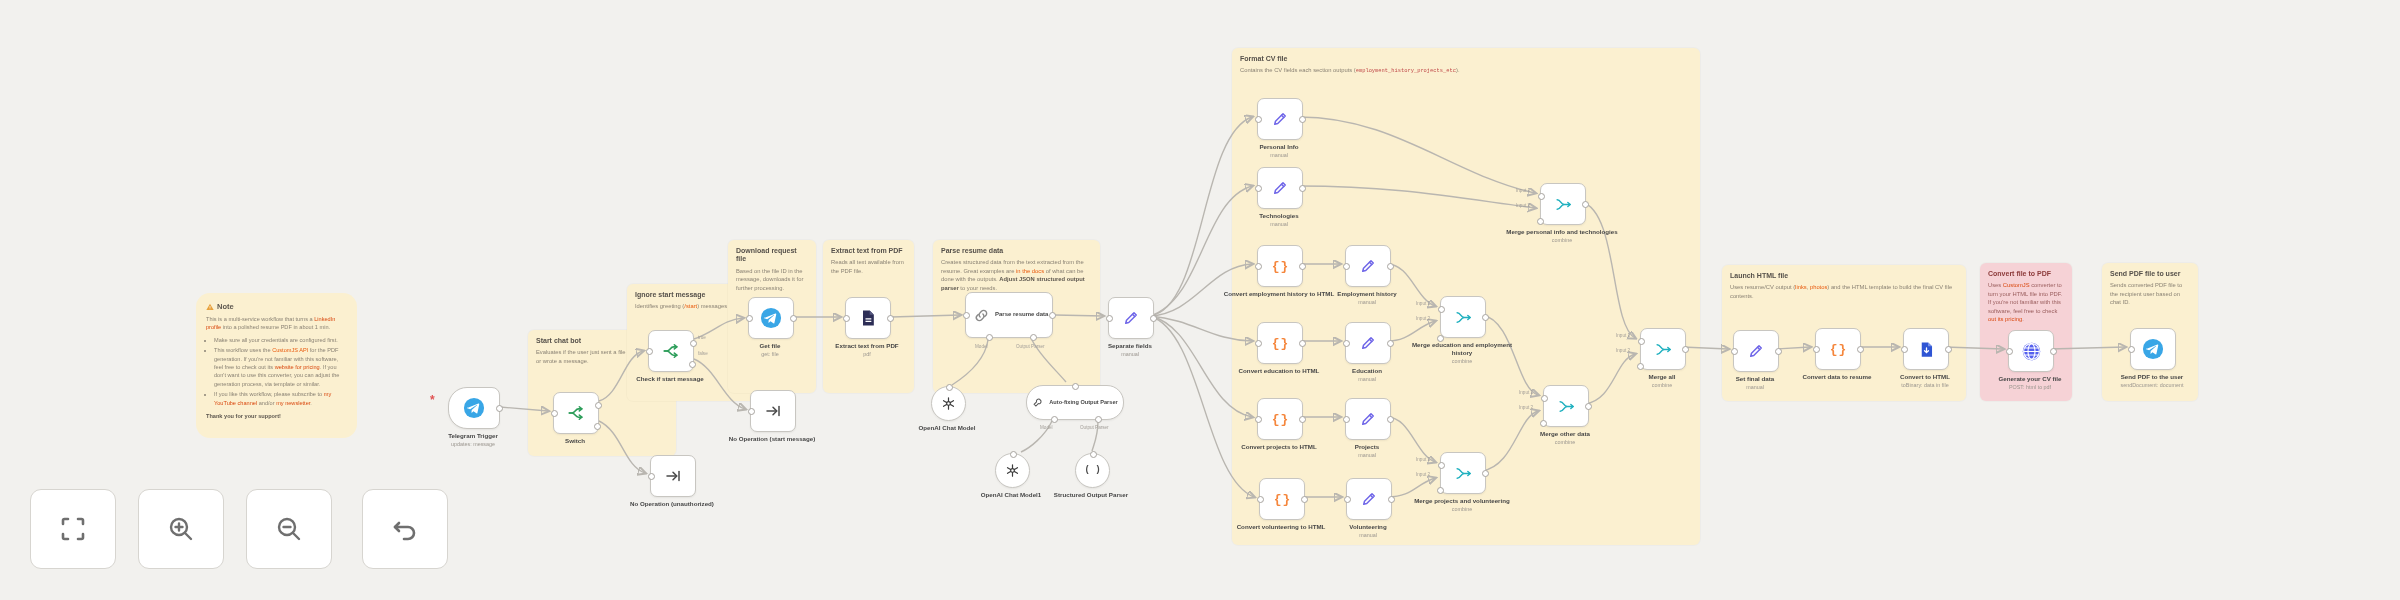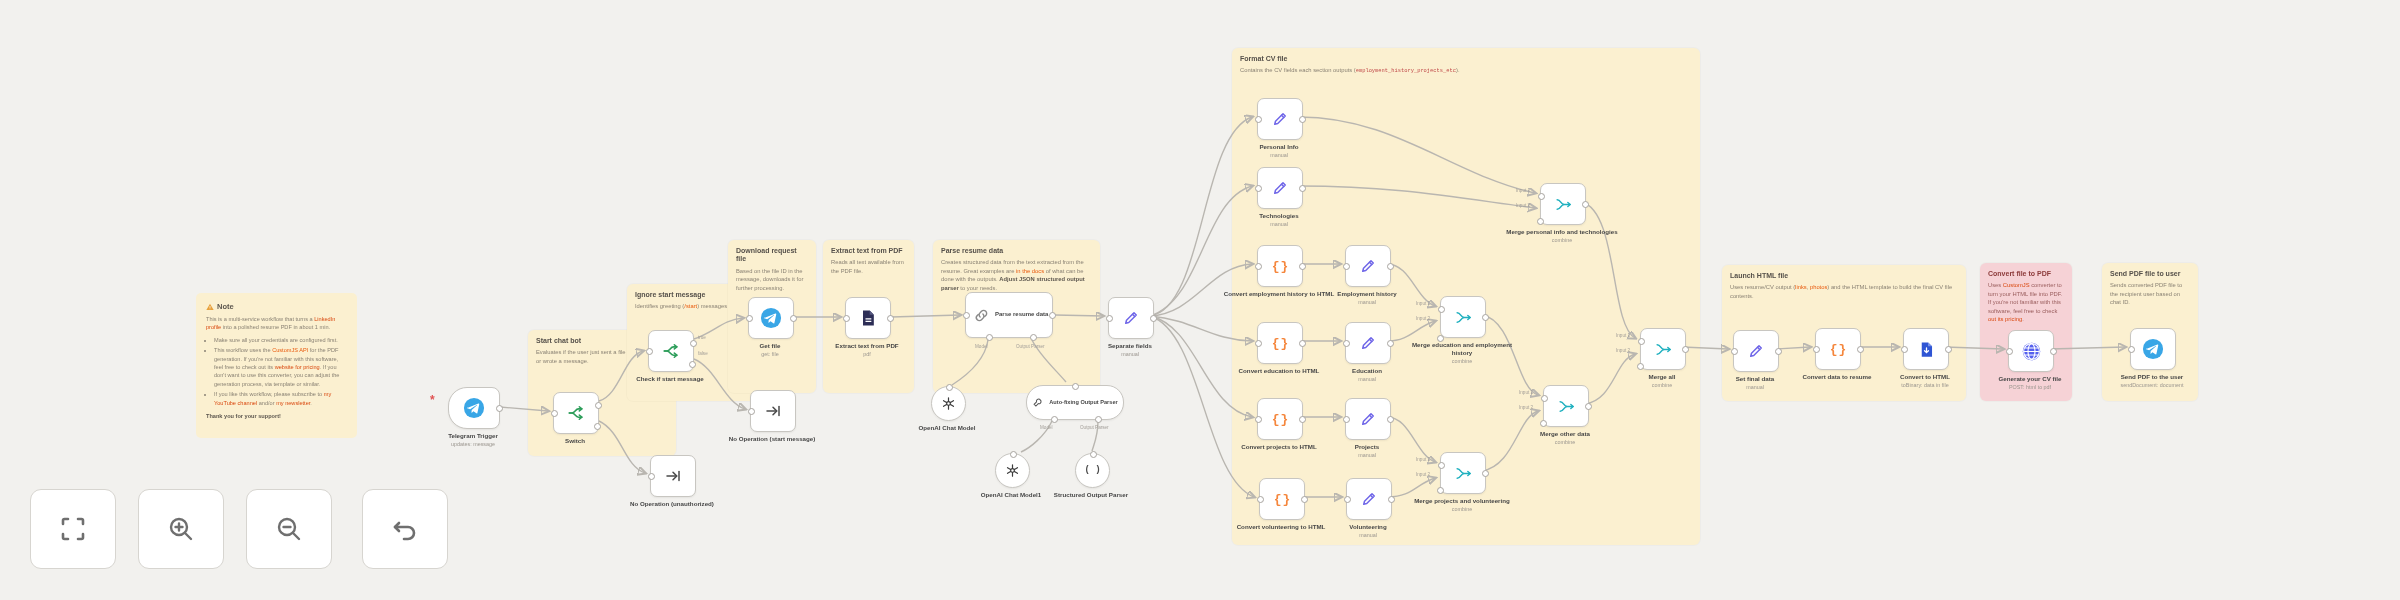--- a/index.html
+++ b/index.html
@@ -14,21 +14,21 @@
   .sticky.pink{background:#f6d2d6;}
   .sticky .st-title{font-size:7px;font-weight:bold;color:#55504a;margin:7px 8px 3px 8px;line-height:1.2;}
   .sticky.pink .st-title{color:#8c3a3a;}
   .sticky .st-body{font-size:5.8px;color:#8a8274;margin:0 8px;line-height:1.45;}
   .sticky.pink .st-body{color:#9c6060;}
   .lnk{color:#e8590c;}
   .rlnk{color:#d9480f;}
   .bseg{font-weight:bold;color:#5c564e;}
   .cseg{font-family:"Liberation Mono", monospace;color:#c14b4b;font-size:5.4px;}
   
-  #note{position:absolute;left:196px;top:293px;width:161px;height:145px;background:#fbf0d0;border-radius:5px;z-index:1;padding:0;}
+  #note{position:absolute;left:196px;top:293px;width:161px;height:145px;background:#fbf0d0;border-radius:14px;z-index:1;padding:0;}
   #note .n-head{display:flex;align-items:center;gap:3px;margin:9px 10px 4px 10px;}
   #note .n-head .warn{width:8px;height:8px;}
   #note .n-title{font-size:7.5px;font-weight:bold;color:#5c564e;}
   #note .n-body{font-size:5.6px;line-height:1.5;color:#8a8274;margin:0 10px;}
   #note ul{margin:4px 0 0 0;padding-left:8px;}
   #note li{margin-bottom:2px;}
   #note .n-close{font-weight:bold;color:#5c564e;margin-top:5px;}
   
   .node{position:absolute;z-index:3;width:44px;}
   .nbox{width:44px;height:40px;background:#fff;border:1px solid #c8c6c1;border-radius:7px;

